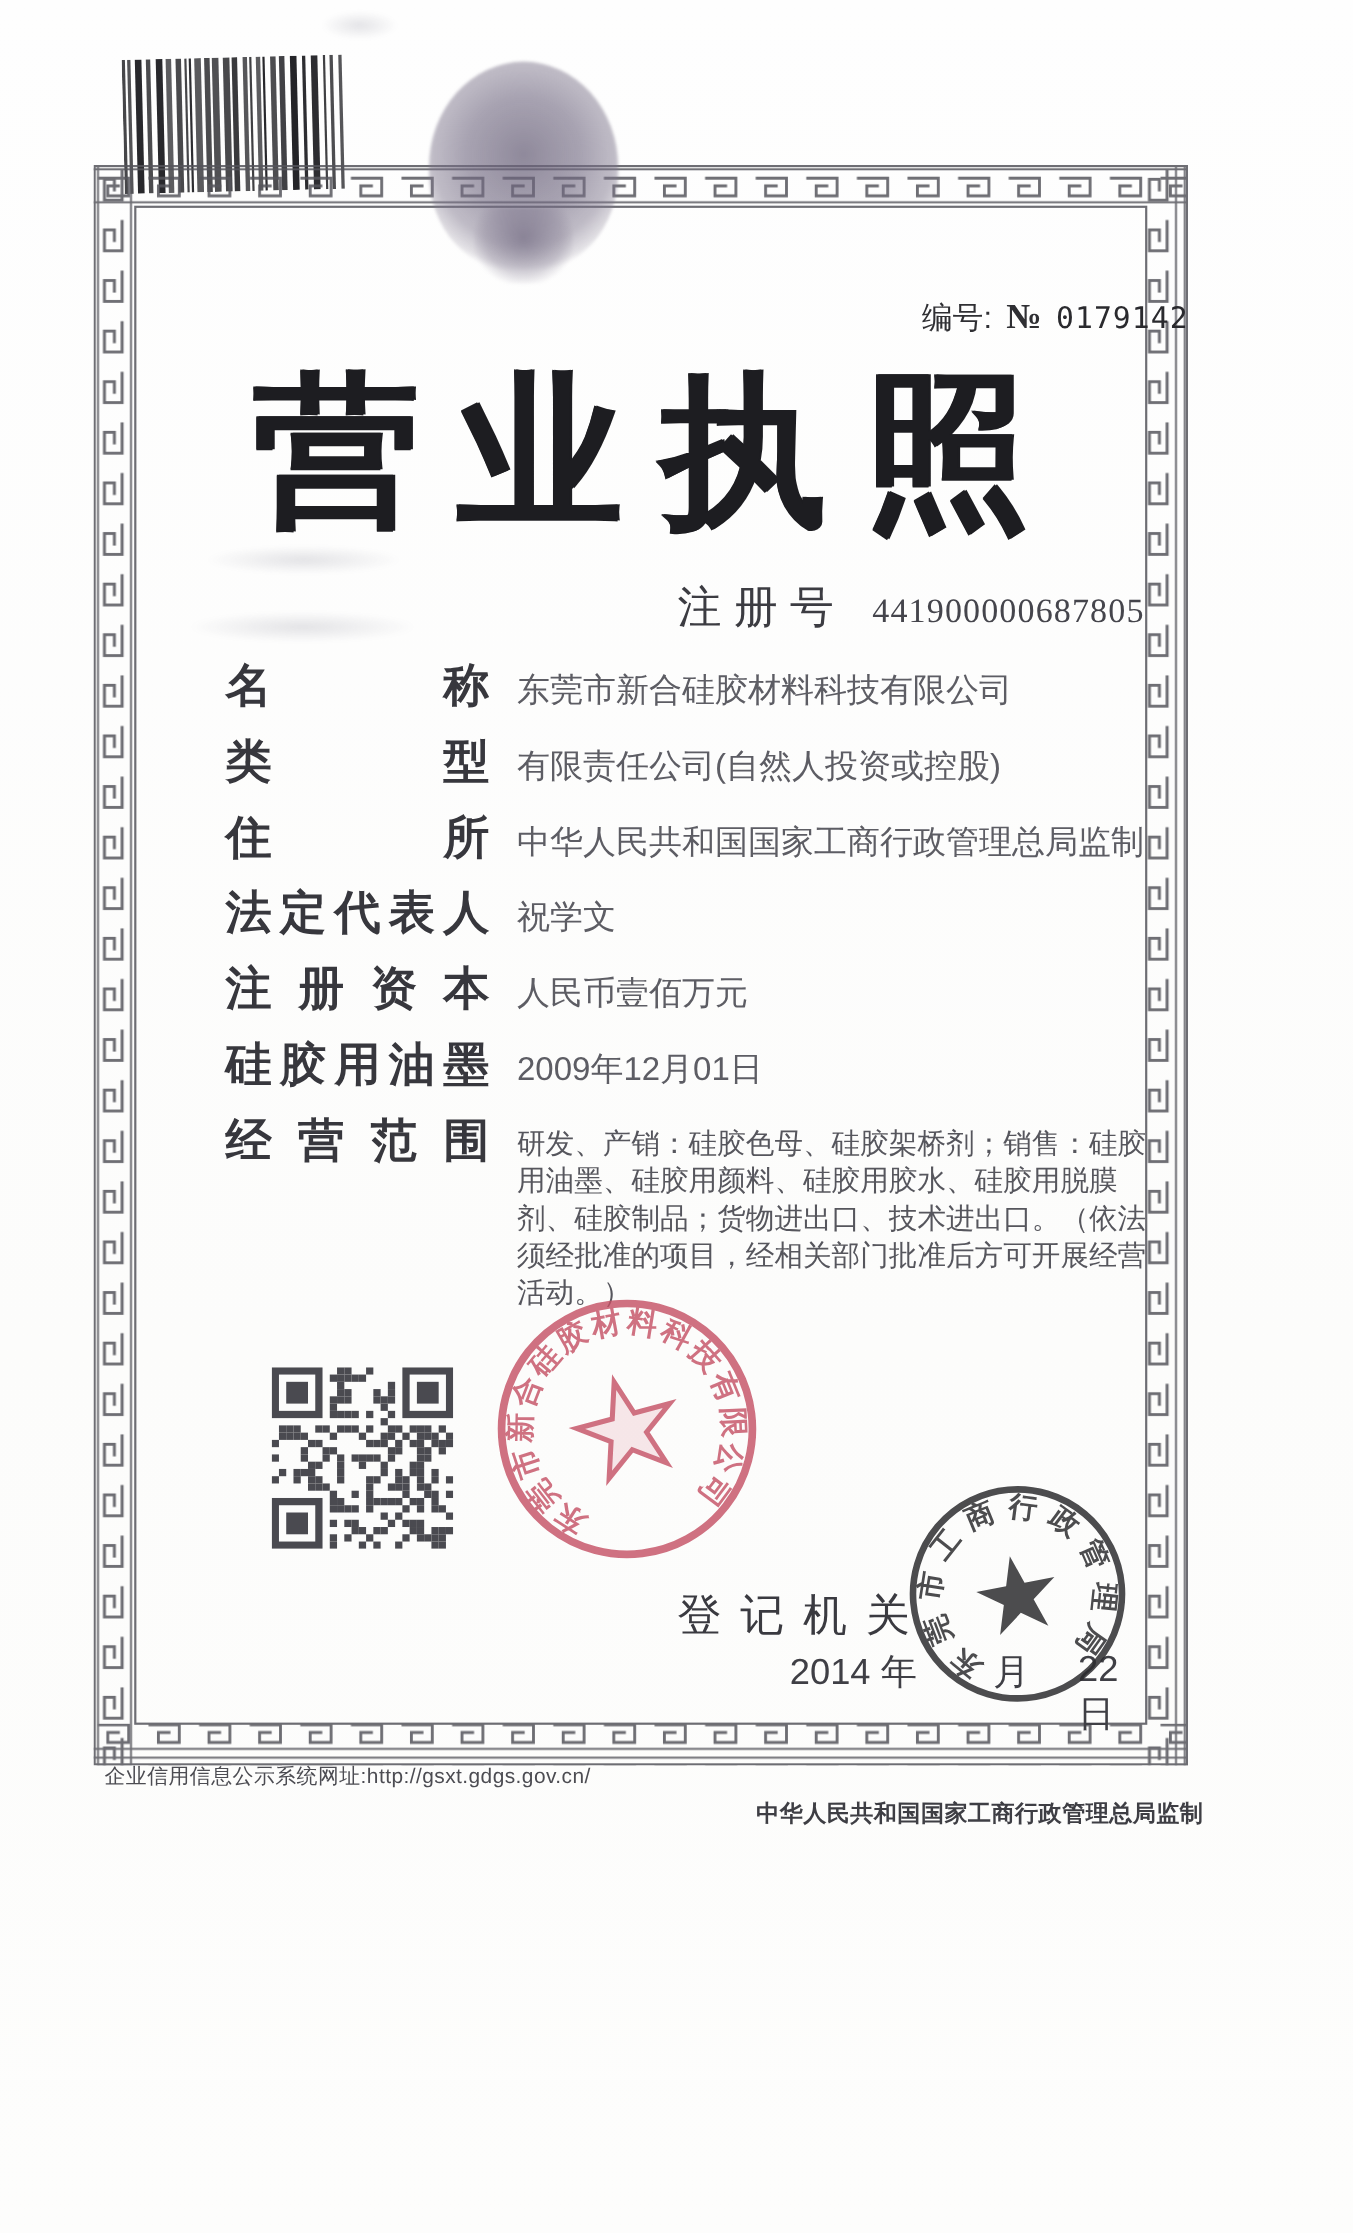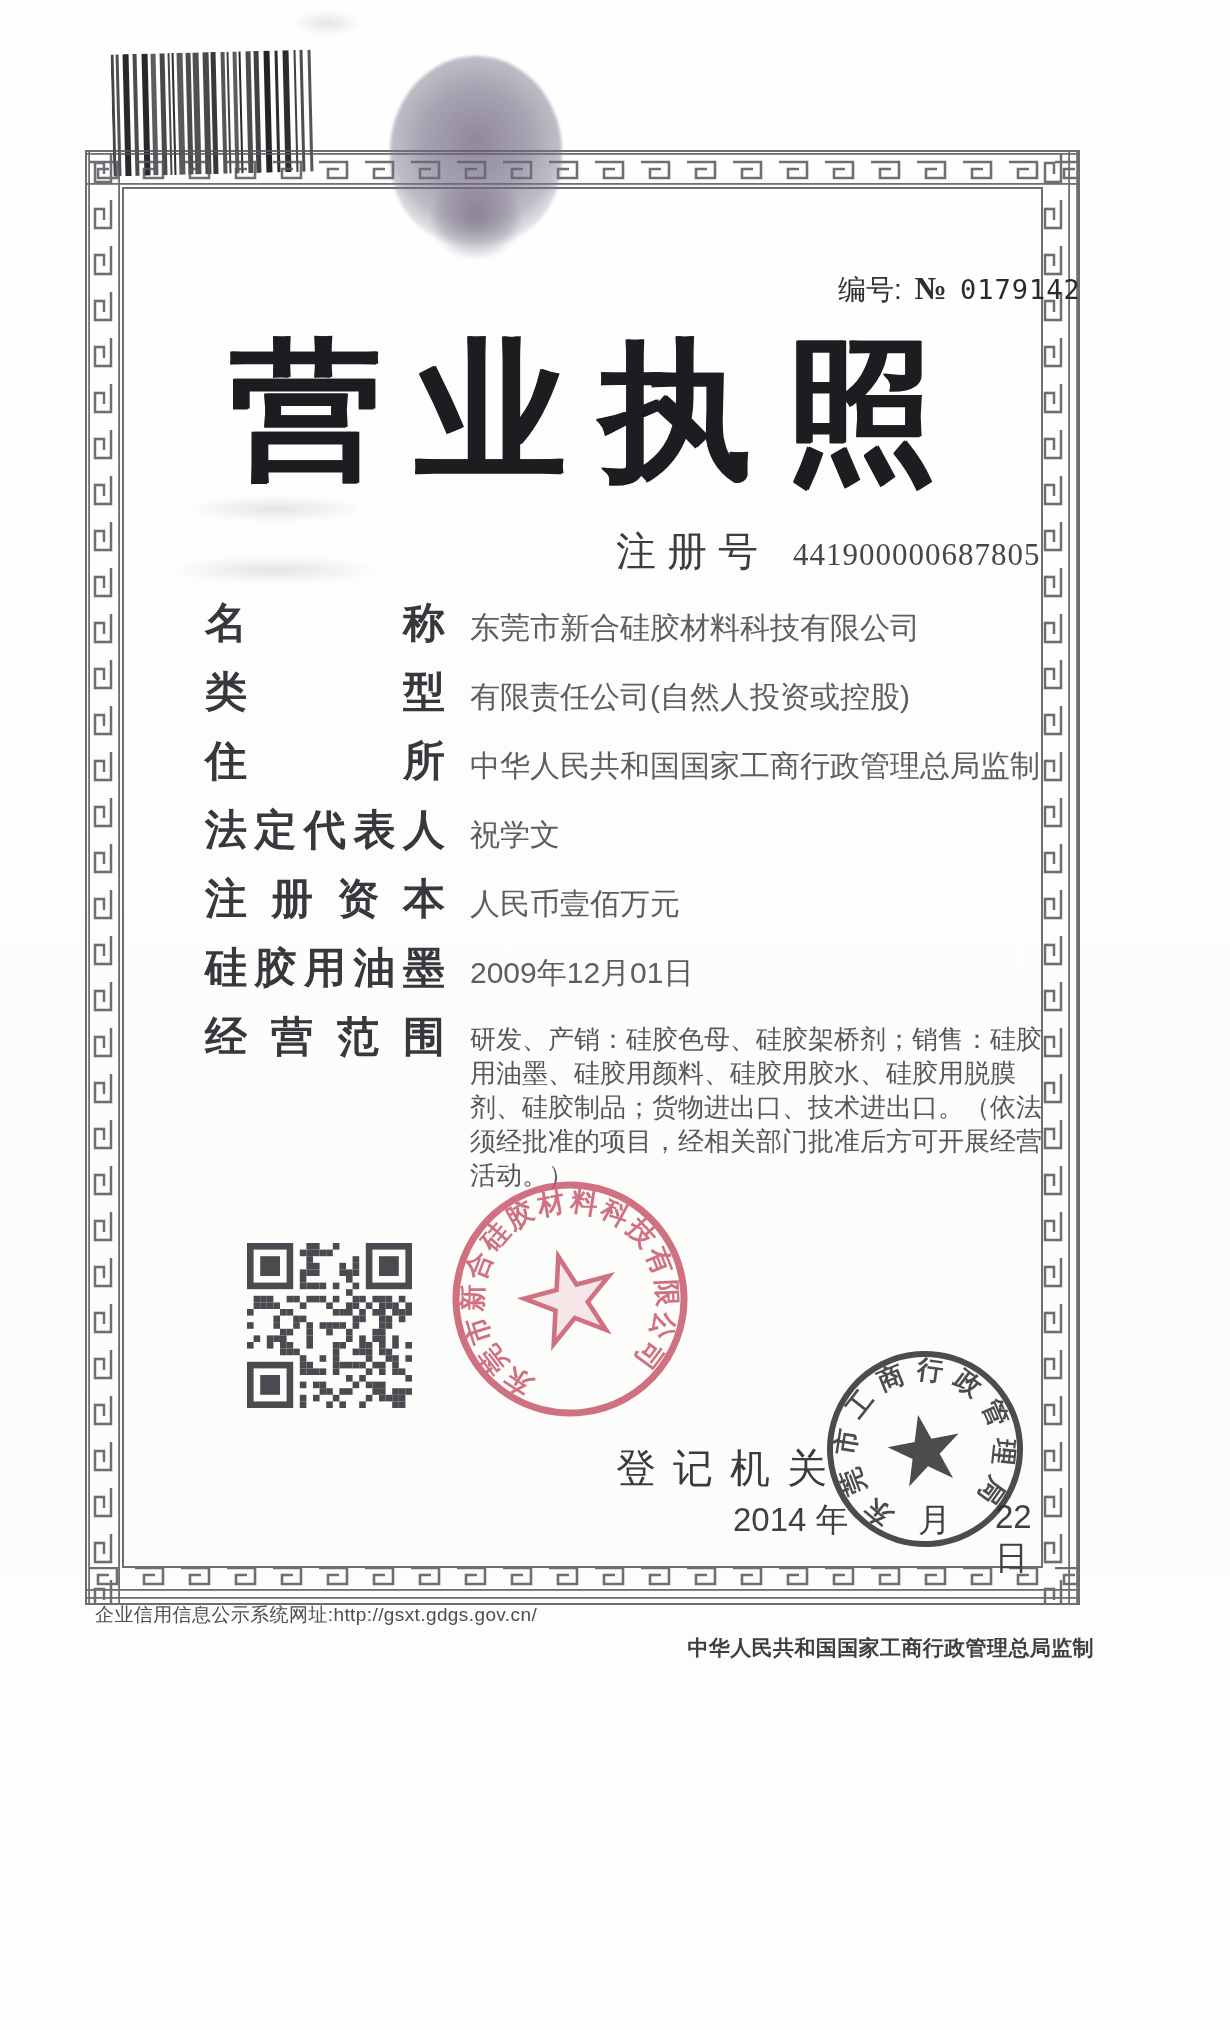--- a/index.html
+++ b/index.html
@@ -49,21 +49,21 @@
 
   
   .qr{position:absolute;left:247px;top:1243px;width:165px;height:165px;opacity:.92;z-index:3;}
 
   
   .seal-red{position:absolute;left:445px;top:1174px;width:250px;height:250px;opacity:.8;transform:rotate(-7deg);z-index:5;}
   .seal-black{position:absolute;left:818px;top:1342px;width:214px;height:214px;opacity:.84;transform:rotate(-5deg);z-index:5;}
 
   
   .authority{position:absolute;left:616px;top:1428px;font-size:40px;letter-spacing:17px;color:#3a3a40;font-weight:500;z-index:3;margin-top:13px;}
-  .date-line{position:absolute;left:15px;top:1498px;width:1047px;height:46px;font-size:33px;color:#3f3f45;z-index:3;}
+  .date-line{position:absolute;left:0;top:1498px;width:1047px;height:46px;font-size:33px;color:#3f3f45;z-index:3;}
   .date-line span{position:absolute;}
   .dy{left:718px;} .dm{left:903px;} .dd{left:980px;}
 
   
   .footer-left{position:absolute;left:95px;top:1602px;font-size:19px;color:#4c4c52;letter-spacing:.4px;z-index:3;}
   .footer-right{position:absolute;right:136px;top:1634px;font-size:21px;color:#3e3e44;font-weight:600;letter-spacing:.4px;z-index:3;}
 
   
   .smudge{position:absolute;filter:blur(2px);opacity:.35;z-index:2;
     background:radial-gradient(ellipse at center, rgba(118,118,134,.55), rgba(118,118,134,0) 70%);}

